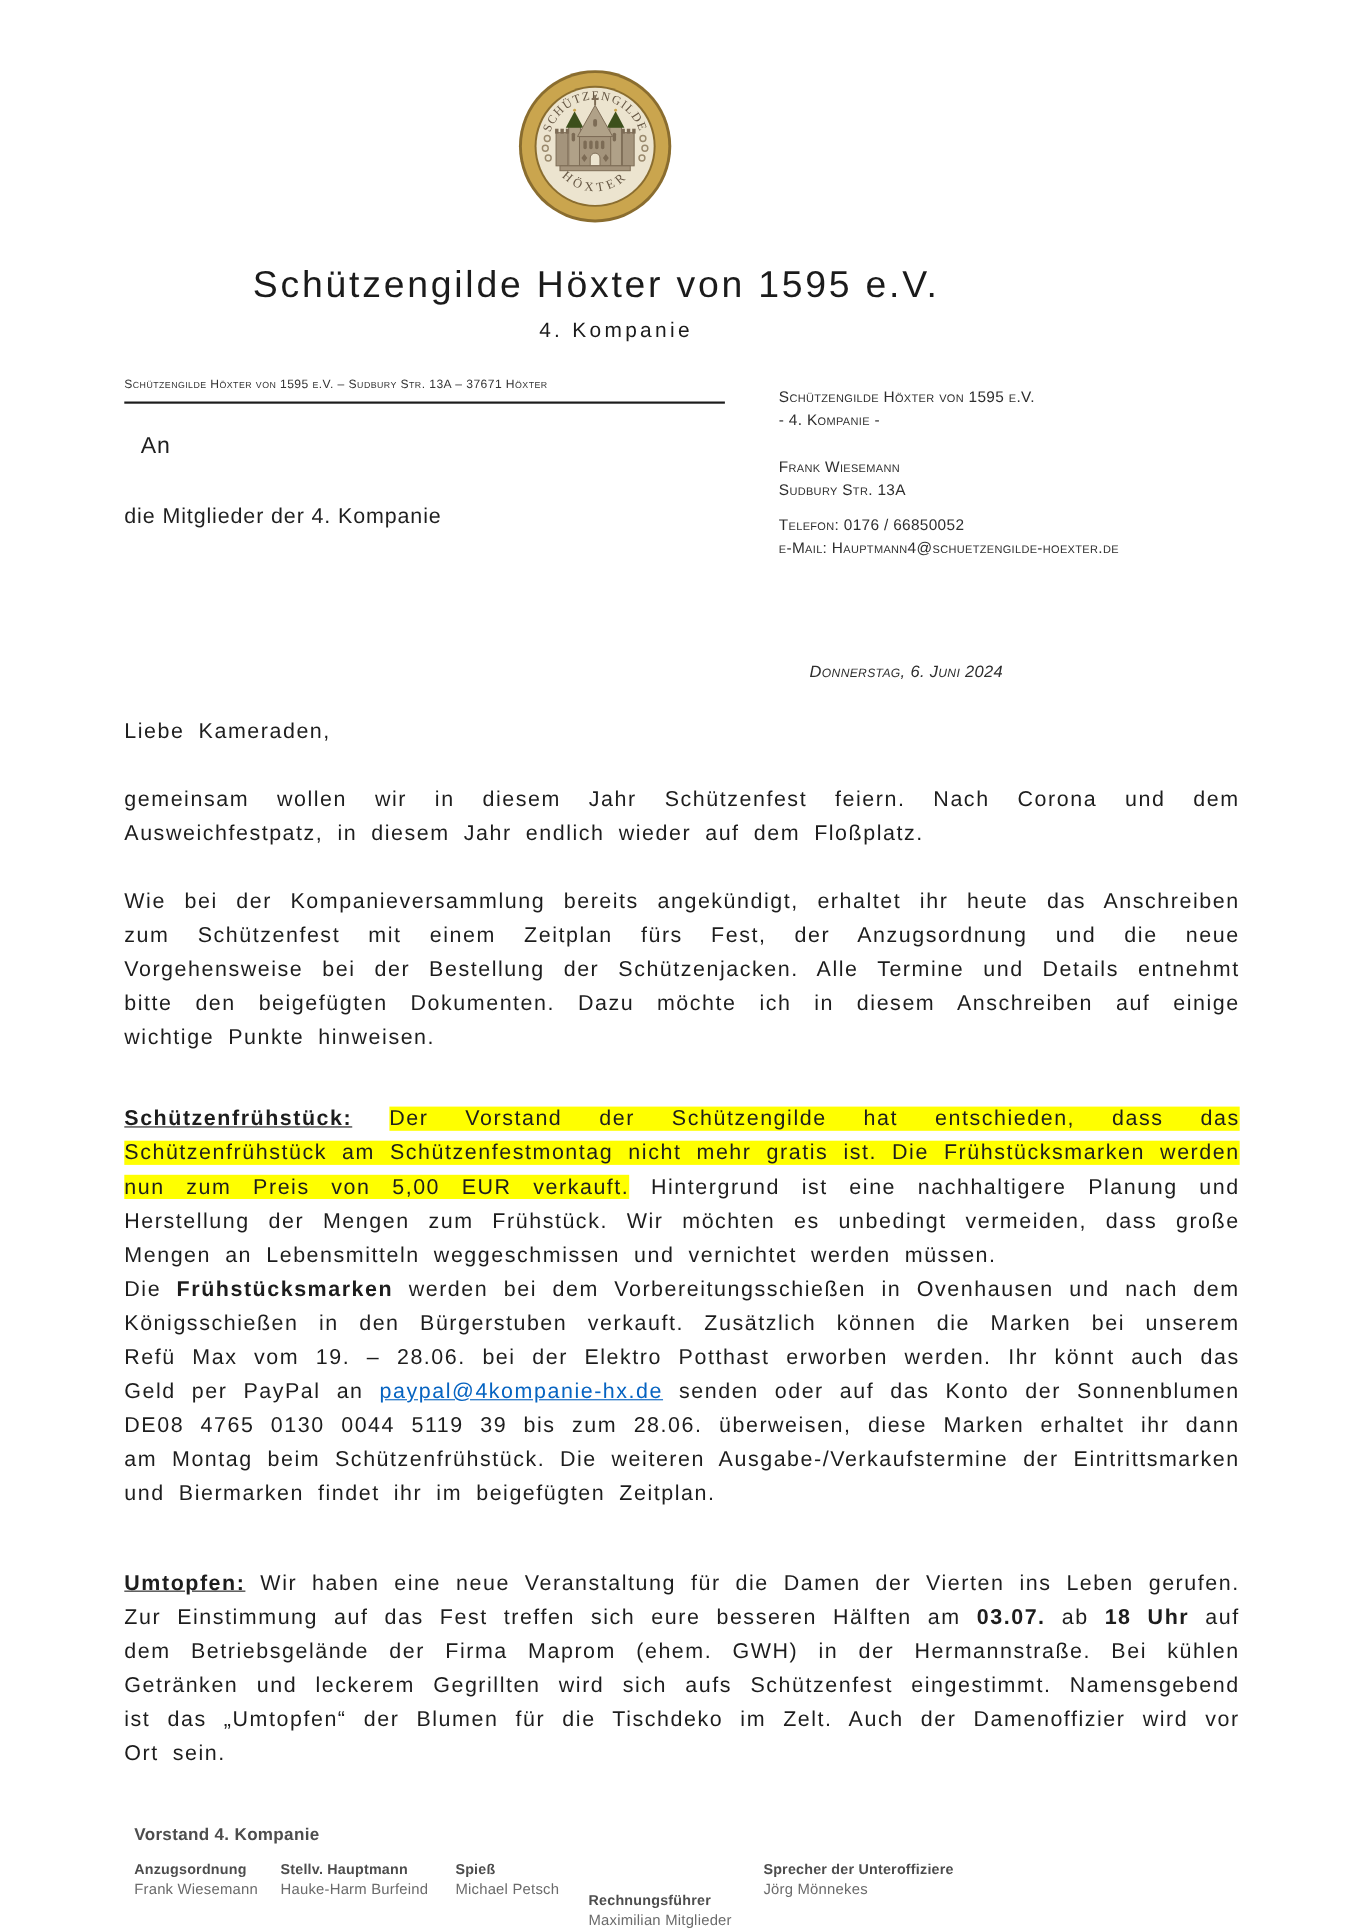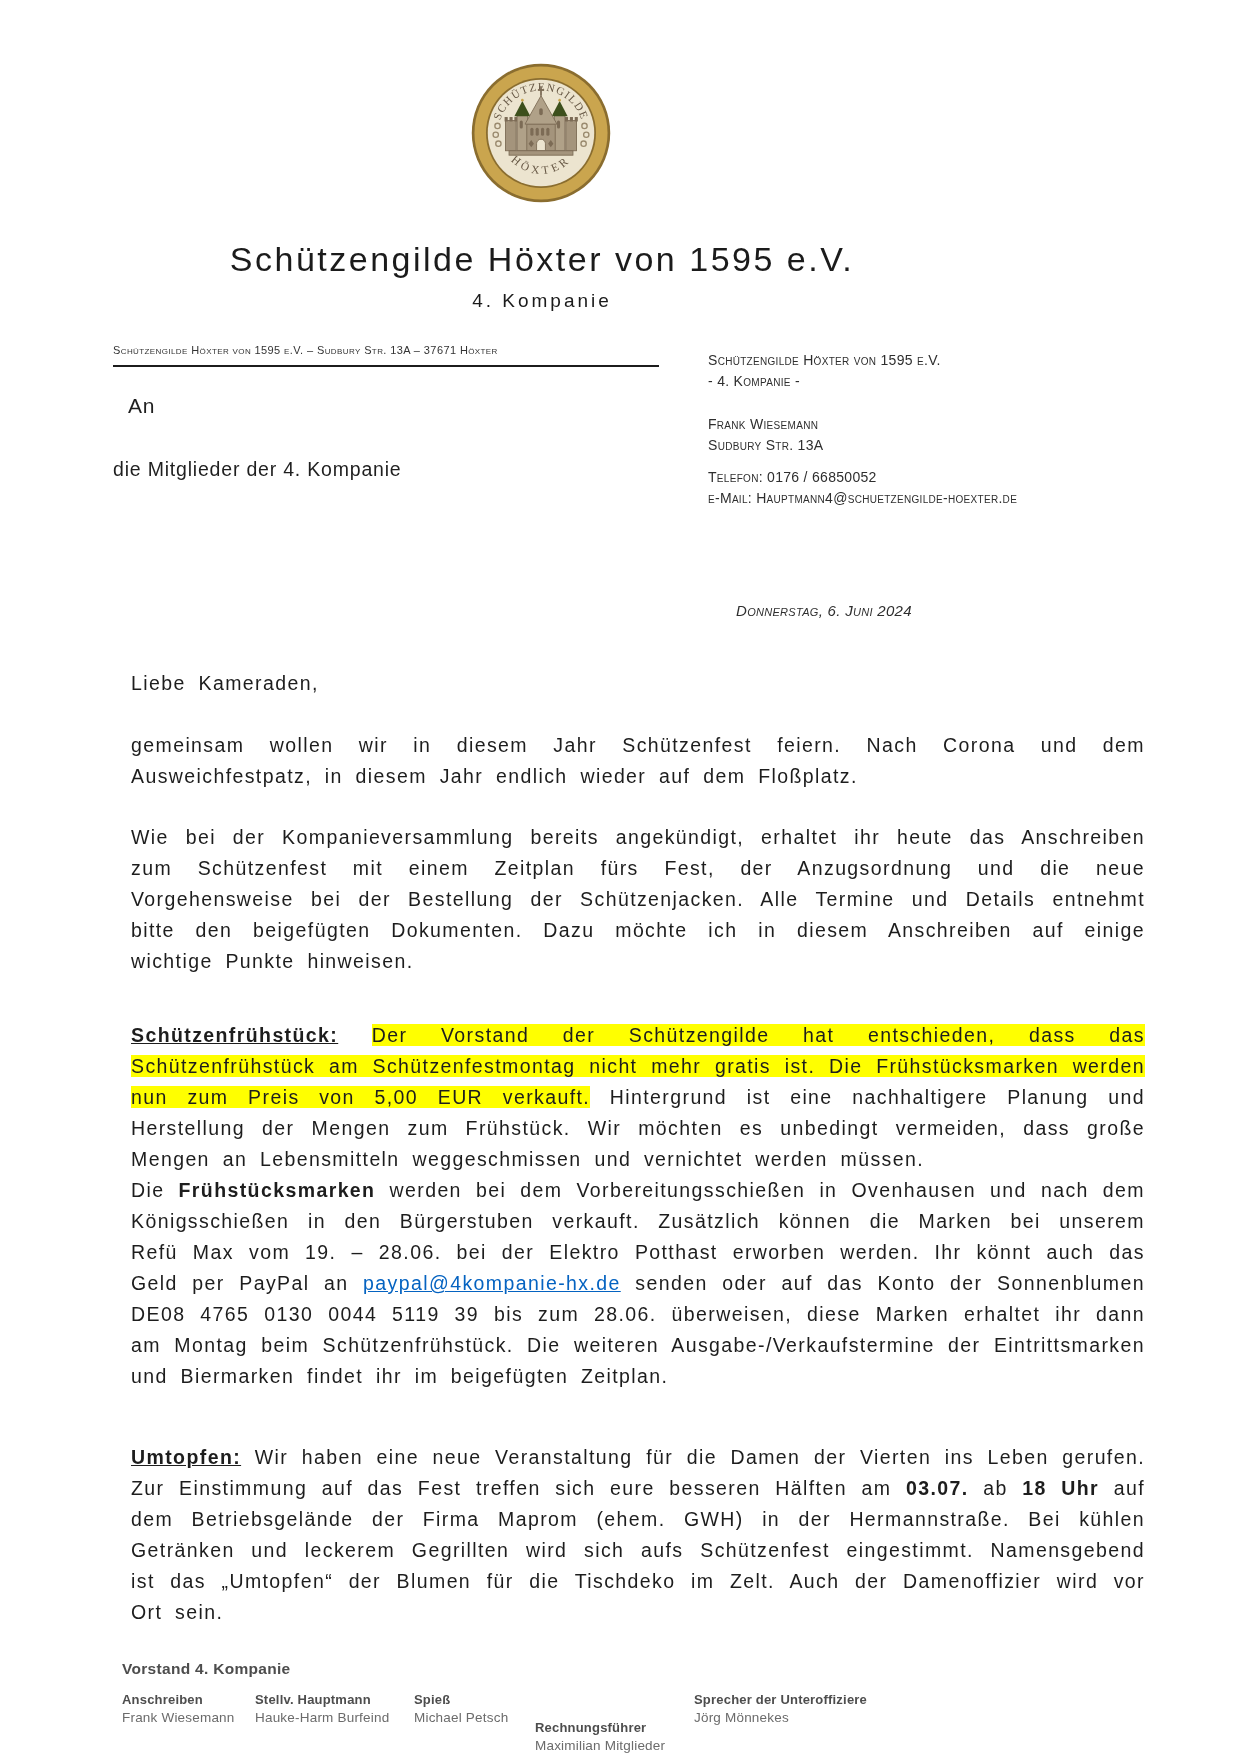--- a/index.html
+++ b/index.html
@@ -3,36 +3,36 @@
 <meta charset="utf-8">
 <style>
   html,body{margin:0;padding:0;background:#ffffff;}
   .page{position:relative;width:1240px;height:1754px;background:#ffffff;overflow:hidden;
         font-family:"Liberation Sans",sans-serif;color:#1f1f1f;}
   
   .seal{position:absolute;left:470px;top:62px;width:142px;height:142px;}
   .title{position:absolute;left:0;top:240px;width:1084px;text-align:center;
          font-size:34px;font-weight:400;letter-spacing:2.5px;color:#1b1b1b;white-space:nowrap;}
   .subtitle{position:absolute;left:0;top:290px;width:1084px;text-align:center;
-         font-size:19px;font-weight:400;letter-spacing:3px;color:#1b1b1b;}
+         font-size:19px;font-weight:400;letter-spacing:3px;color:#1b1b1b;padding-left:18px;}
   
   .smallcaps{font-variant:small-caps;}
   .sender-window{position:absolute;left:113px;top:344px;width:546px;
          border-bottom:2px solid #1c1c1c;padding-bottom:9px;
          font-size:11px;letter-spacing:.4px;color:#333;white-space:nowrap;}
   .an-line{position:absolute;left:128px;top:394px;font-size:21px;letter-spacing:.8px;}
   .recipient-line{position:absolute;left:113px;top:458px;font-size:19.5px;letter-spacing:.8px;}
   .contact{position:absolute;left:708px;top:350px;width:450px;font-size:14px;
          line-height:21px;letter-spacing:.3px;color:#2e2e2e;}
   .contact .gap-top{margin-top:22px;}
   .contact .gap-top2{margin-top:11px;}
   .date-line{position:absolute;left:708px;top:602px;font-size:15px;font-style:italic;
          letter-spacing:.3px;color:#2e2e2e;margin-left:28px;}
   
-  .para{position:absolute;left:113px;width:1014px;margin:18px;
+  .para{position:absolute;left:113px;width:1014px;margin:0;
         font-size:19.5px;line-height:31px;letter-spacing:1.4px;word-spacing:6px;
         text-align:justify;color:#1d1d1d;}
   .salutation{text-align:left;}
   .r-bold{font-weight:bold;}
   .r-boldul{font-weight:bold;text-decoration:underline;}
   .r-hl{background:#ffff00;}
   .r-link{color:#0563c1;text-decoration:underline;cursor:pointer;}
   
   .footer{position:absolute;left:122px;top:1660px;width:1010px;color:#595959;}
   .footer-heading{font-size:15.5px;font-weight:bold;color:#4d4d4d;letter-spacing:.3px;}
@@ -130,21 +130,21 @@
   <p class="para" style="top:712px"><span>gemeinsam wollen wir in diesem Jahr Schützenfest feiern. Nach Corona und dem Ausweichfestpatz, in diesem Jahr endlich wieder auf dem Floßplatz.</span></p>
   <p class="para" style="top:804px"><span>Wie bei der Kompanieversammlung bereits angekündigt, erhaltet ihr heute das Anschreiben zum Schützenfest mit einem Zeitplan fürs Fest, der Anzugsordnung und die neue Vorgehensweise bei der Bestellung der Schützenjacken. Alle Termine und Details entnehmt bitte den beigefügten Dokumenten. Dazu möchte ich in diesem Anschreiben auf einige wichtige Punkte hinweisen.</span></p>
   <p class="para" style="top:1002px"><span class="r-boldul">Schützenfrühstück:</span><span> </span><span class="r-hl">Der Vorstand der Schützengilde hat entschieden, dass das Schützenfrühstück am Schützenfestmontag nicht mehr gratis ist. Die Frühstücksmarken werden nun zum Preis von 5,00 EUR verkauft.</span><span> Hintergrund ist eine nachhaltigere Planung und Herstellung der Mengen zum Frühstück. Wir möchten es unbedingt vermeiden, dass große Mengen an Lebensmitteln weggeschmissen und vernichtet werden müssen.</span></p>
   <p class="para" style="top:1157px"><span>Die </span><span class="r-bold">Frühstücksmarken</span><span> werden bei dem Vorbereitungsschießen in Ovenhausen und nach dem Königsschießen in den Bürgerstuben verkauft. Zusätzlich können die Marken bei unserem Refü Max vom 19. – 28.06. bei der Elektro Potthast erworben werden. Ihr könnt auch das Geld per PayPal an </span><a class="r-link" href="#">paypal@4kompanie-hx.de</a><span> senden oder auf das Konto der Sonnenblumen DE08 4765 0130 0044 5119 39 bis zum 28.06. überweisen, diese Marken erhaltet ihr dann am Montag beim Schützenfrühstück. Die weiteren Ausgabe-/Verkaufstermine der Eintrittsmarken und Biermarken findet ihr im beigefügten Zeitplan.</span></p>
   <p class="para" style="top:1424px"><span class="r-boldul">Umtopfen:</span><span> Wir haben eine neue Veranstaltung für die Damen der Vierten ins Leben gerufen. Zur Einstimmung auf das Fest treffen sich eure besseren Hälften am </span><span class="r-bold">03.07.</span><span> ab </span><span class="r-bold">18 Uhr</span><span> auf dem Betriebsgelände der Firma Maprom (ehem. GWH) in der Hermannstraße. Bei kühlen Getränken und leckerem Gegrillten wird sich aufs Schützenfest eingestimmt. Namensgebend ist das „Umtopfen“ der Blumen für die Tischdeko im Zelt. Auch der Damenoffizier wird vor Ort sein.</span></p>
 
   <div class="footer">
     <div class="footer-heading">Vorstand 4. Kompanie</div>
     <div class="roles">
       <div class="role">
-        <div class="role-title">Anschreiben</div>
+        <div class="role-title">Anzugsordnung</div>
         <div class="role-name">Frank Wiesemann</div>
       </div>
       <div class="role">
         <div class="role-title">Stellv. Hauptmann</div>
         <div class="role-name">Hauke-Harm Burfeind</div>
       </div>
       <div class="role">
         <div class="role-title">Spieß</div>
         <div class="role-name">Michael Petsch</div>
       </div>

